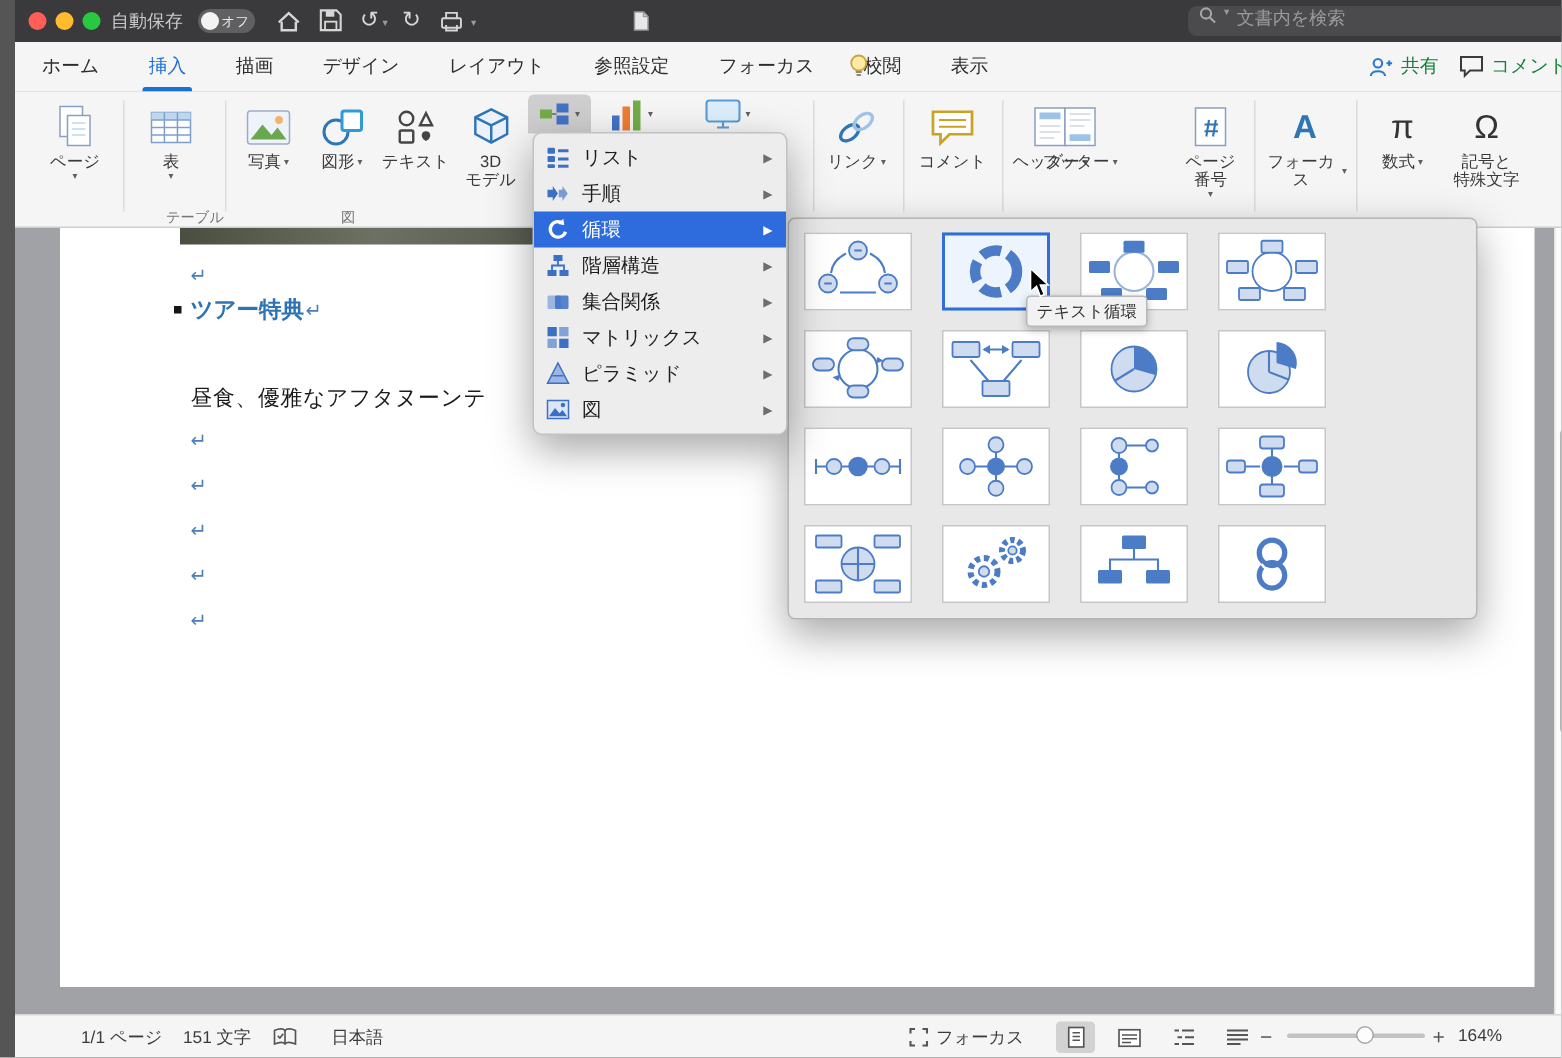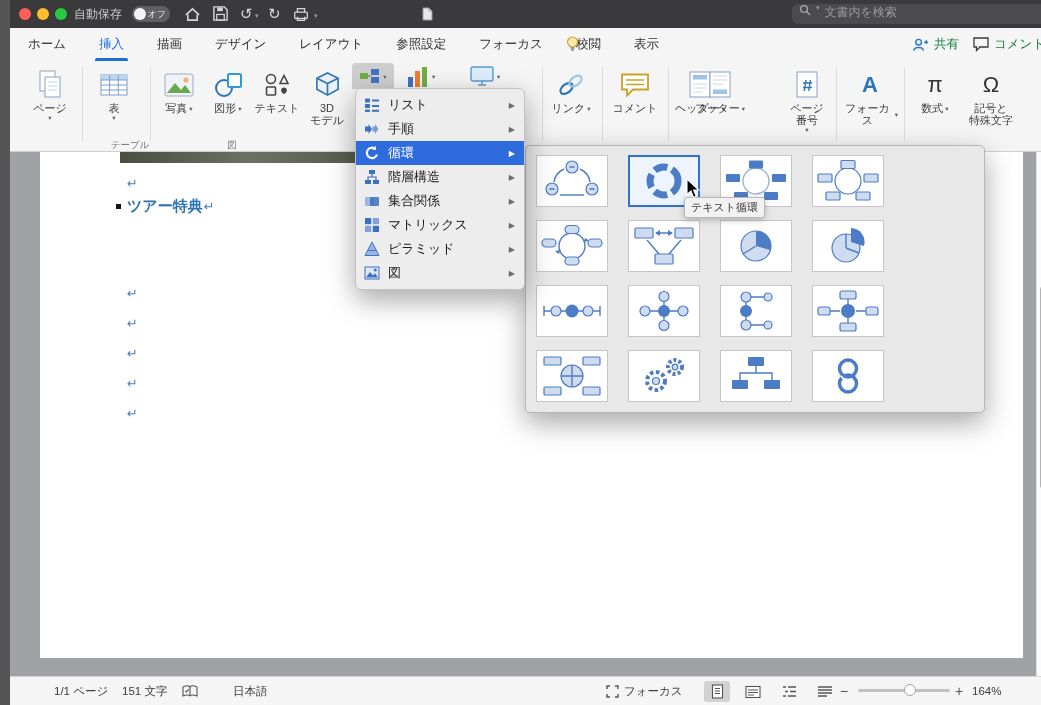--- a/index.html
+++ b/index.html
@@ -391,20 +391,21 @@
 
   <div class="doc-area">
     <div class="page"></div>
     <div class="img-sliver"></div>
 
     <span class="pmark" style="left:117px; top:24px;">↵</span>
     <span class="outline-bullet"></span>
     <span class="doc-heading">
       <span>ツアー特典</span><span class="pm-in">↵</span>
     </span>
+    <span class="doc-body" style="top:104px;">昼食、優雅なアフタヌーンテ</span>
 
     <span class="pmark" style="left:117px; top:134px;">↵</span>
     <span class="pmark" style="left:117px; top:164px;">↵</span>
     <span class="pmark" style="left:117px; top:194px;">↵</span>
     <span class="pmark" style="left:117px; top:224px;">↵</span>
     <span class="pmark" style="left:117px; top:254px;">↵</span>
   </div>
 
   <div class="scroll-track">
     <span class="scroll-thumb"></span>
@@ -651,21 +652,21 @@
   <div class="statusbar">
     <span class="sb-item" style="left:44px;">1/1 ページ</span>
     <span class="sb-item" style="left:112px;">151 文字</span>
     <span class="sb-item" style="left:172px;">
       <svg width="16" height="13" viewBox="0 0 16 13">
           <path d="M1 2 C4 0.6 7 0.6 8 2 C9 0.6 12 0.6 15 2 V11 C12 9.8 9 9.8 8 11 C7 9.8 4 9.8 1 11 Z" fill="none" stroke="#555" stroke-width="1.1"></path>
           <path d="M8 2 V11" stroke="#555" stroke-width="1.1"></path>
           <path d="M3.2 5.6 l1.4 1.4 2.2 -2.8" fill="none" stroke="#555" stroke-width="1.1"></path>
         </svg>
     </span>
-    <span class="sb-item" style="left:223px;">日本語</span>
+    <span class="sb-item" style="left:211px;">日本語</span>
 
     <span class="sb-item" style="left:596px;">
       <svg width="13" height="13" viewBox="0 0 13 13">
           <path d="M1 4 V1 H4 M9 1 H12 V4 M12 9 V12 H9 M4 12 H1 V9" fill="none" stroke="#555" stroke-width="1.4"></path>
         </svg>
       <span>フォーカス</span>
     </span>
 
     <span class="view-btn sel" style="left:694px;">
       <svg width="15" height="15" viewBox="0 0 15 15">

